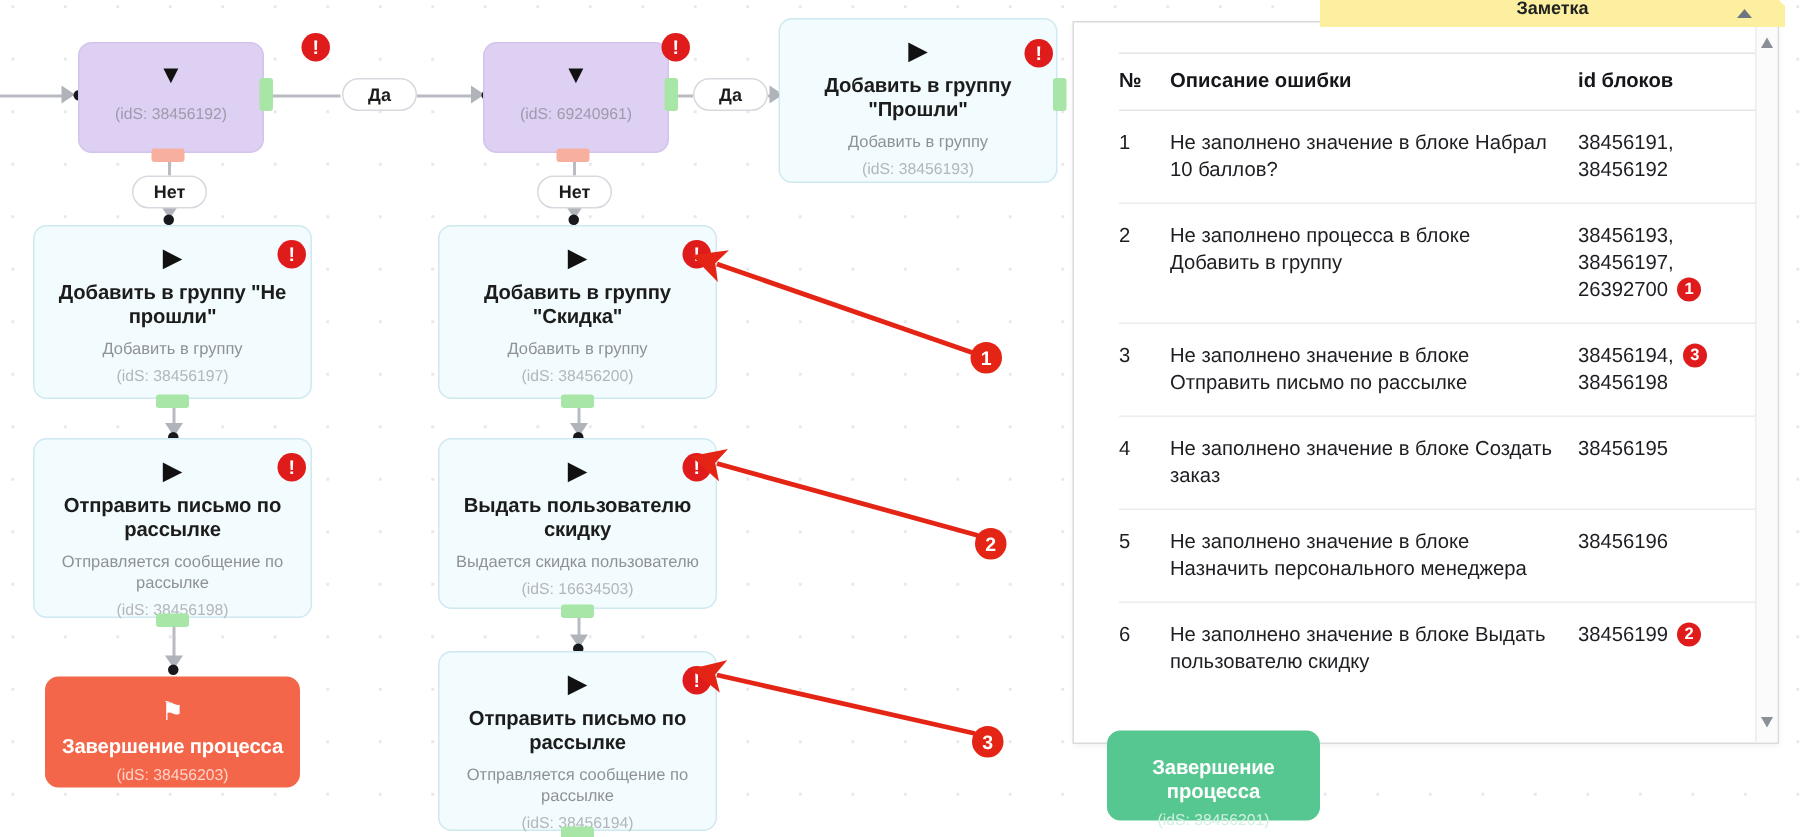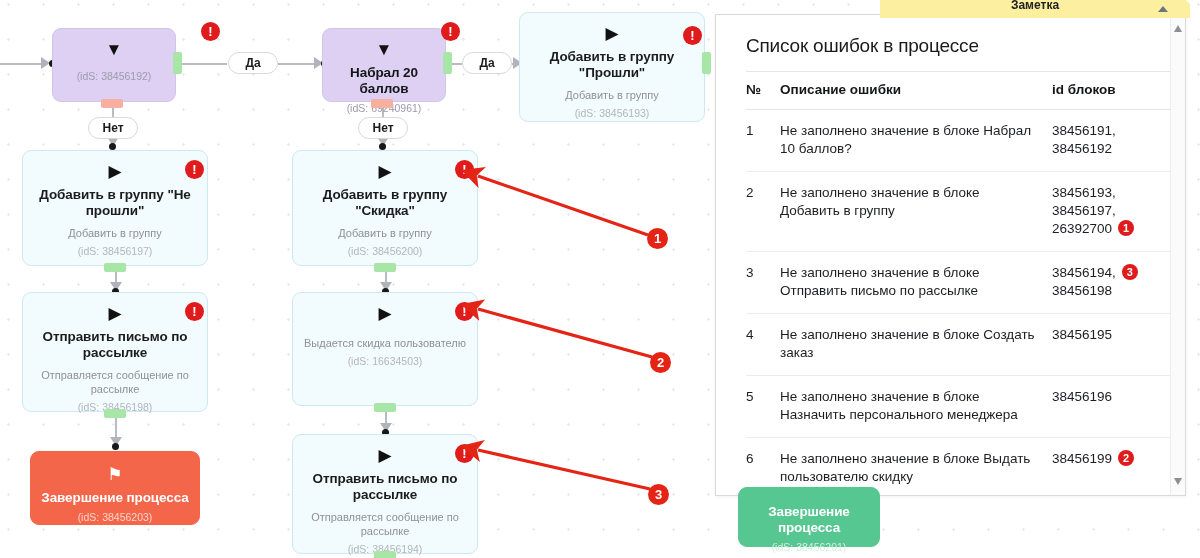--- a/index.html
+++ b/index.html
@@ -351,21 +351,20 @@
   <div class="node condition" style="left:52px; top:28px; width:124px; height:74px;">
     <div class="glyph">▼</div>
     <div class="idline">(idS: 38456192)</div>
     <div class="err-badge" style="left:148px; top:-7px;">!</div>
   </div>
   <div class="port green" style="left:173px; top:52px; width:9px; height:22px;"></div>
   <div class="port red" style="left:101px; top:99px; width:22px; height:9px;"></div>
 
   <div class="node condition" style="left:322px; top:28px; width:124px; height:74px;">
     <div class="glyph">▼</div>
-    <div class="title">Набрал 20 баллов</div>
     <div class="idline">(idS: 69240961)</div>
     <div class="err-badge" style="left:118px; top:-7px;">!</div>
   </div>
   <div class="port green" style="left:443px; top:52px; width:9px; height:22px;"></div>
   <div class="port red" style="left:371px; top:99px; width:22px; height:9px;"></div>
 
   <div class="node action" style="left:519px; top:12px; width:186px; height:110px;">
     <div class="glyph">▶</div>
     <div class="title">Добавить в группу "Прошли"</div>
     <div class="subtitle">Добавить в группу</div>
@@ -396,20 +395,21 @@
     <div class="glyph">▶</div>
     <div class="title">Отправить письмо по рассылке</div>
     <div class="subtitle">Отправляется сообщение по рассылке</div>
     <div class="idline">(idS: 38456198)</div>
     <div class="err-badge" style="left:162px; top:9px;">!</div>
   </div>
   <div class="port green" style="left:104px; top:409px; width:22px; height:9px;"></div>
 
   <div class="node action" style="left:292px; top:292px; width:186px; height:114px;">
     <div class="glyph">▶</div>
+    <div class="title">Выдать пользователю скидку</div>
     <div class="subtitle">Выдается скидка пользователю</div>
     <div class="idline">(idS: 16634503)</div>
     <div class="err-badge" style="left:162px; top:9px;">!</div>
   </div>
   <div class="port green" style="left:374px; top:403px; width:22px; height:9px;"></div>
 
   <div class="node action" style="left:292px; top:434px; width:186px; height:120px;">
     <div class="glyph">▶</div>
     <div class="title">Отправить письмо по рассылке</div>
     <div class="subtitle">Отправляется сообщение по рассылке</div>
@@ -430,41 +430,40 @@
   </div>
 
   <div class="sticky" style="left:880px; top:-12px; width:310px; height:30px; z-index:2;">
     <div class="sticky-title">Заметка</div>
     <div class="fold"></div>
     <div class="caret"></div>
   </div>
 
   <div id="panel">
     <div id="panel-inner">
-      <h1 class="panel-title">Список ошибок в процессе</h1>
       <table class="errors">
         <thead>
           <tr>
             <th class="col-num">№</th>
             <th class="col-desc">Описание ошибки</th>
             <th class="col-ids">id блоков</th>
           </tr>
         </thead>
         <tbody>
           <tr>
             <td class="col-num">1</td>
             <td class="col-desc">Не заполнено значение в блоке Набрал 10 баллов?</td>
             <td class="col-ids">
               <div class="id-line">38456191,</div>
               <div class="id-line">38456192</div>
             </td>
           </tr>
           <tr>
             <td class="col-num">2</td>
-            <td class="col-desc">Не заполнено значение в блоке Добавить в группу</td>
+            <td class="col-desc">Не заполнено процесса в блоке Добавить в группу</td>
             <td class="col-ids">
               <div class="id-line">38456193,</div>
               <div class="id-line">38456197,</div>
               <div class="id-line">
                 <span>26392700</span><span class="inline-badge">1</span>
               </div>
             </td>
           </tr>
           <tr>
             <td class="col-num">3</td>

